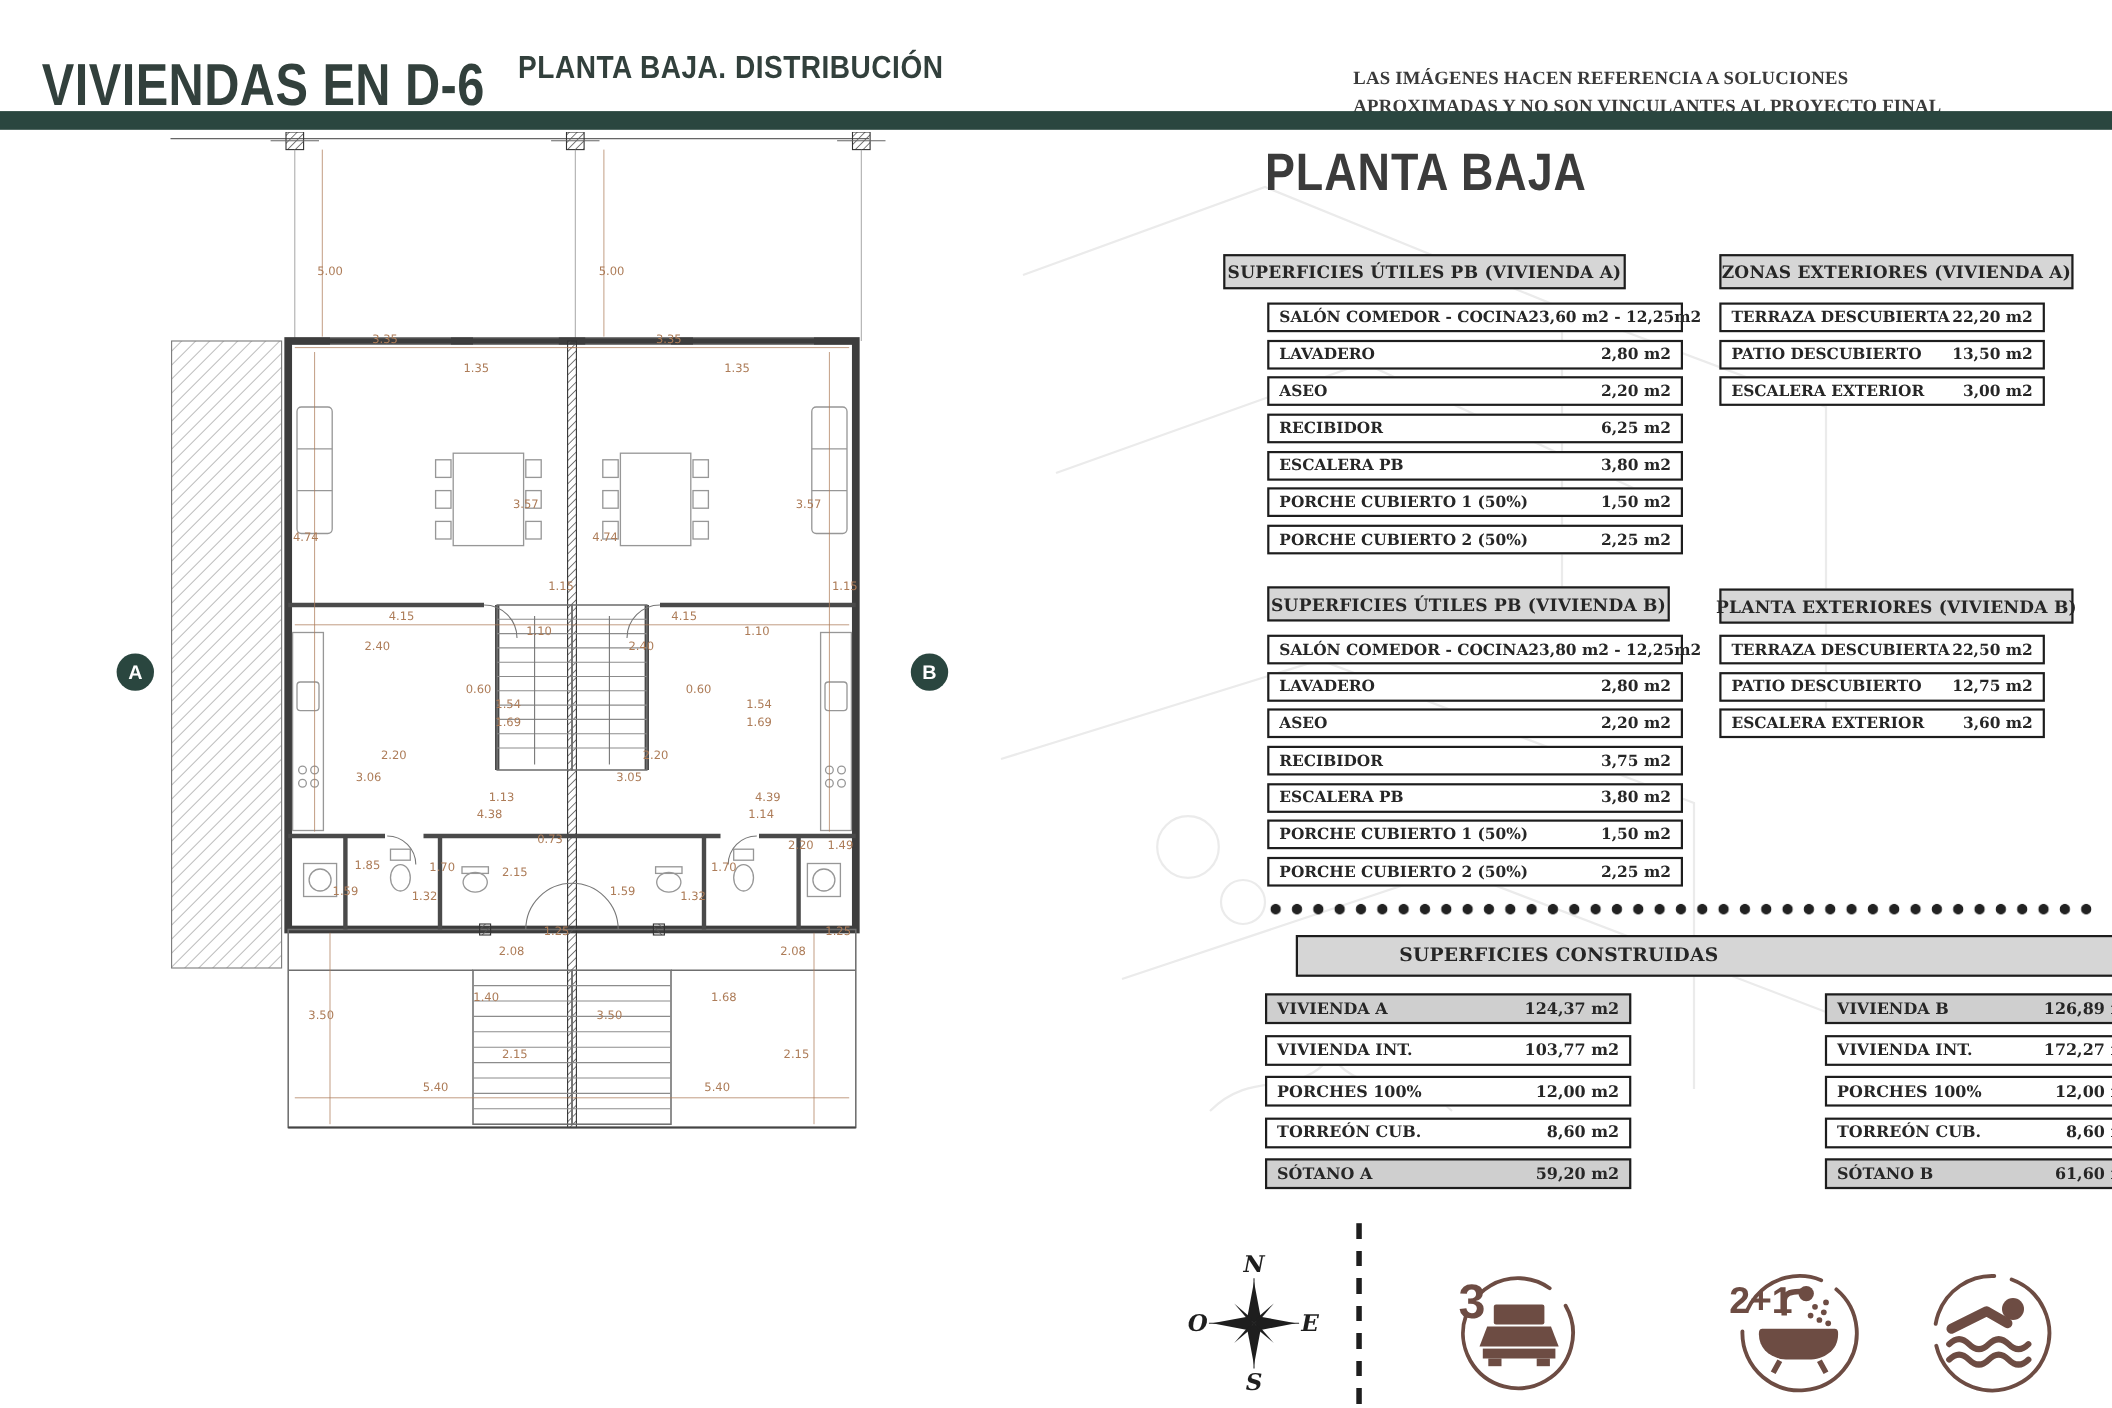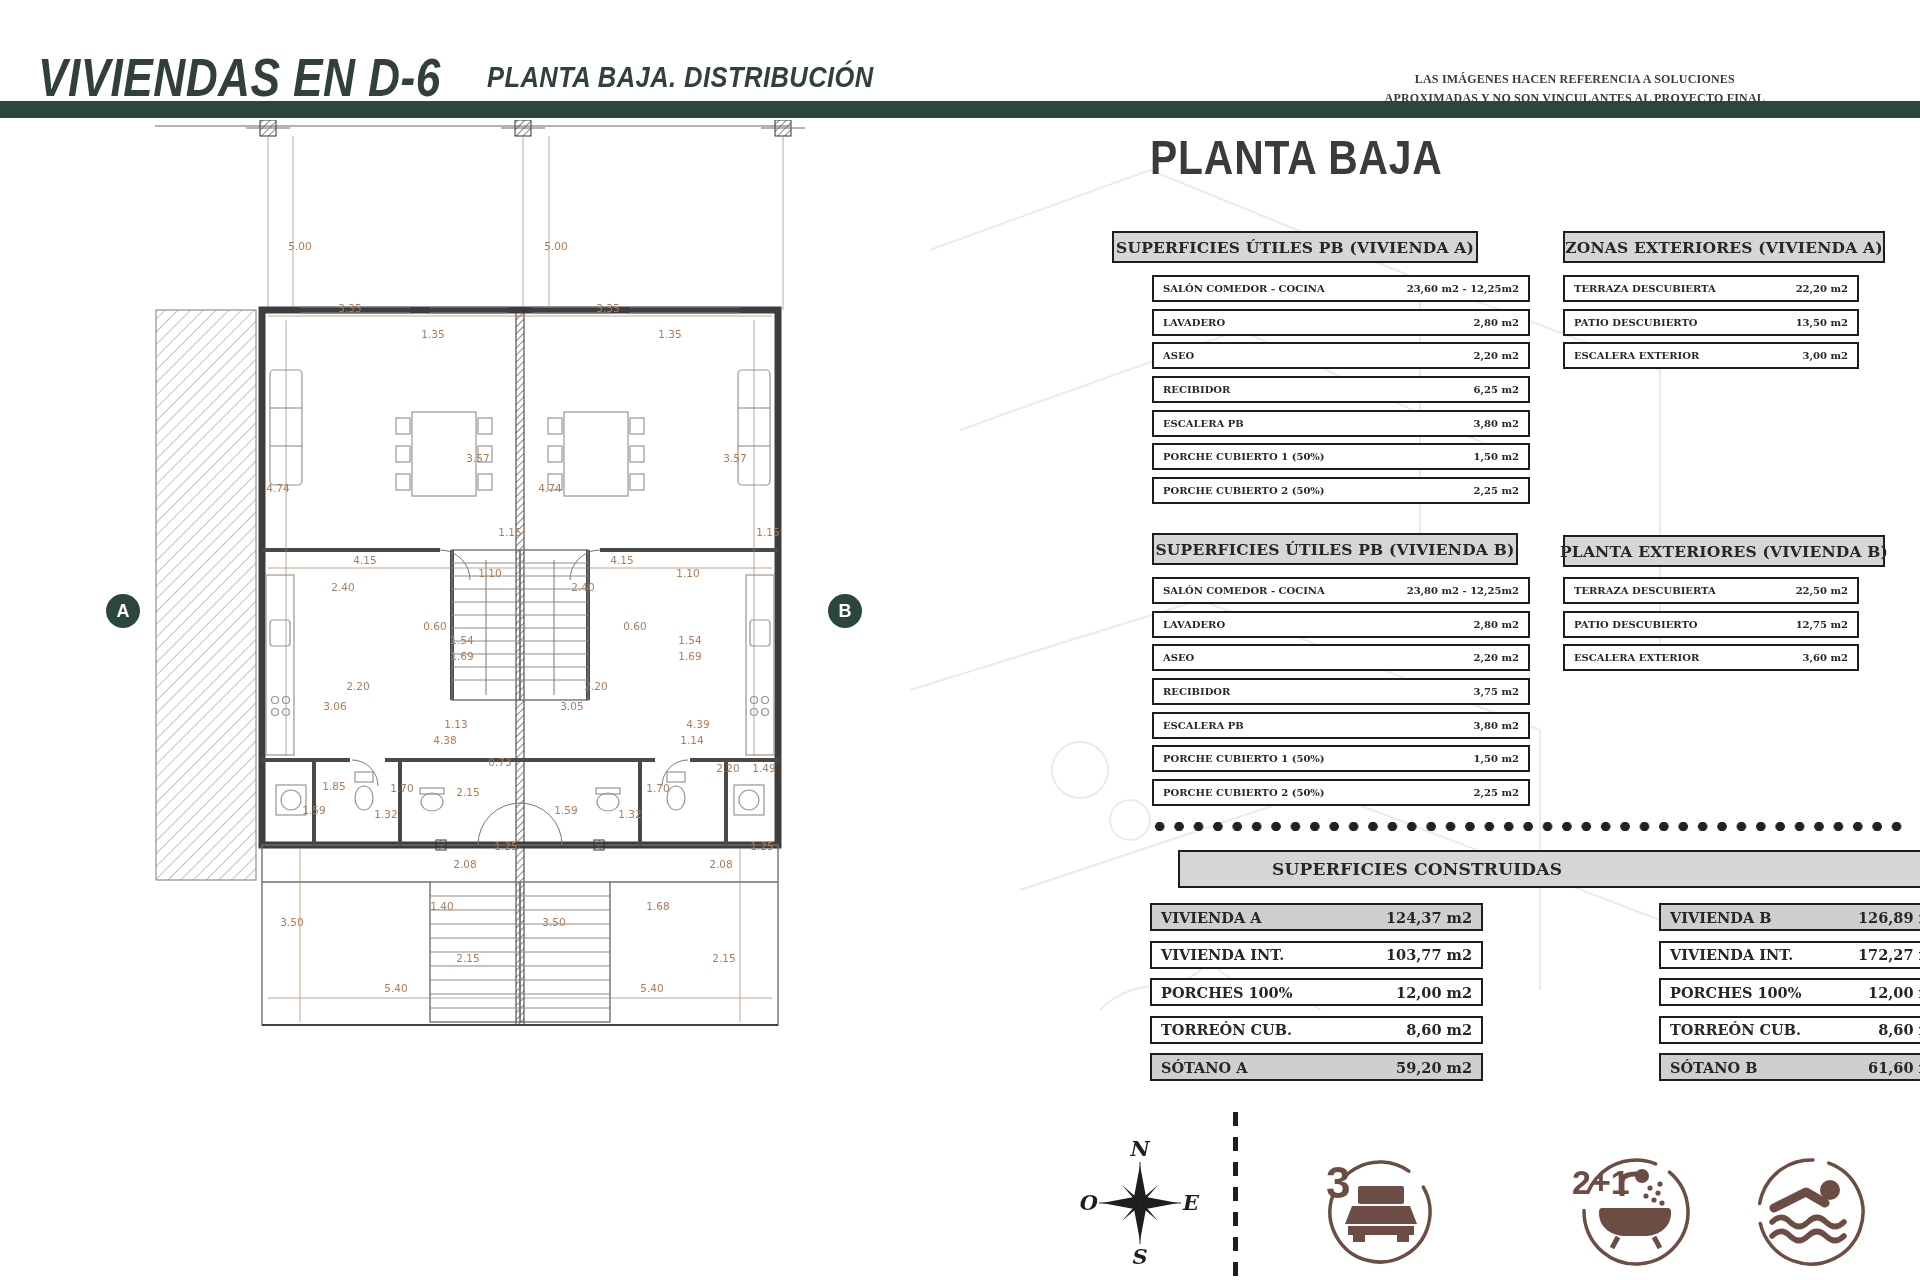--- a/index.html
+++ b/index.html
@@ -3,27 +3,27 @@
 <meta charset="utf-8">
 <style>
   :root{
     --teal:#2a463f; --title:#32403c; --table-border:#1d1d1d; --table-header-bg:#d6d6d6;
     --row-gray-bg:#cfcfcf; --icon-brown:#6d4c43; --dim:#ad7c58; --wall:#3d3d3d; --text-dark:#262626;
   }
   *{margin:0;padding:0;box-sizing:border-box}
   html,body{width:1920px;height:1280px;background:#fff;position:relative;overflow:hidden;
     font-family:"Liberation Sans",sans-serif;}
   
-  .title-wrap{position:absolute;left:38px;top:46px;display:flex;align-items:center;gap:16px;white-space:nowrap;font-style:italic;}
+  .title-wrap{position:absolute;left:38px;top:46px;display:flex;align-items:flex-start;white-space:nowrap;}
   .title-main{display:inline-block;font-size:54px;font-weight:800;color:var(--title);
     letter-spacing:.5px;transform:scaleX(.82);transform-origin:left bottom;}
   .title-sub{display:inline-block;font-size:29px;font-weight:800;color:var(--title);
     letter-spacing:.5px;transform:scaleX(.88);transform-origin:left bottom;margin-left:-58px;}
-  .disclaimer{position:absolute;top:58px;right:155px;text-align:center;font-family:"Liberation Serif",serif;
-    font-weight:700;font-size:12px;color:#3a3a3a;line-height:1.55;letter-spacing:.2px;margin-top:12px;}
+  .disclaimer{position:absolute;top:58px;right:155px;text-align:left;font-family:"Liberation Serif",serif;
+    font-weight:700;font-size:17px;color:#3a3a3a;line-height:1.55;letter-spacing:.2px;}
   .teal-bar{position:absolute;left:0;top:101px;width:1920px;height:17px;background:var(--teal);}
   
   #plan{position:absolute;left:100px;top:120px;width:810px;height:930px;z-index:1;}
   #plan .thin{stroke:#666;stroke-width:1;fill:none}
   #plan .thin2{stroke:#6f6f6f;stroke-width:1.4;fill:none}
   #plan .grid{stroke:#9a9a9a;stroke-width:.8}
   #plan .wall-outer{stroke:var(--wall);stroke-width:7;fill:none}
   #plan .part line{stroke:#4a4a4a;stroke-width:4}
   #plan .furn{stroke:#979797;stroke-width:1.2;fill:none}
   #plan .tread{stroke:#8c8c8c;stroke-width:1}
@@ -37,21 +37,21 @@
   
   .panel-heading{position:absolute;left:1150px;top:130px;font-size:48px;font-weight:800;color:#3b3b3b;
     letter-spacing:1px;transform:scaleX(.85);transform-origin:left top;z-index:2;white-space:nowrap;}
   .tbl-header{position:absolute;z-index:2;height:32px;background:var(--table-header-bg);
     border:2px solid var(--table-border);display:flex;align-items:center;justify-content:center;
     font-family:"DejaVu Serif",serif;font-weight:700;font-size:15.5px;color:var(--text-dark);letter-spacing:.2px;white-space:nowrap;}
   .tbl-header.lead{justify-content:flex-start;padding-left:92px;height:38px;font-size:17px;margin-left:28px;}
   .rows{position:absolute;z-index:2;}
   .tbl-row{height:27px;border:2px solid var(--table-border);background:#fff;display:flex;
     justify-content:space-between;align-items:center;padding:0 9px;margin-bottom:6.7px;
-    font-family:"DejaVu Serif",serif;font-weight:700;font-size:10px;color:var(--text-dark);white-space:nowrap;}
+    font-family:"DejaVu Serif",serif;font-weight:700;font-size:14px;color:var(--text-dark);white-space:nowrap;}
   .rows.big .tbl-row{height:28px;margin-bottom:9.5px;font-size:14.5px;text-align:right;}
   .tbl-row.gray{background:var(--row-gray-bg);}
   .dots{position:absolute;left:1150px;top:820px;width:758px;height:13px;z-index:2;
     background-image:radial-gradient(circle,#222 4.4px,transparent 5px);
     background-size:19.4px 13px;background-repeat:repeat-x;background-position:0 center;}
   
   #compass{position:absolute;left:1080px;top:1140px;width:120px;height:126px;z-index:2;}
   #compass text{font-family:"DejaVu Serif",serif;font-style:italic;font-weight:700;font-size:21px;
     fill:#1e1e1e;text-anchor:middle;}
   .dash-divider{position:absolute;left:1233px;top:1112px;width:5px;height:168px;z-index:2;

